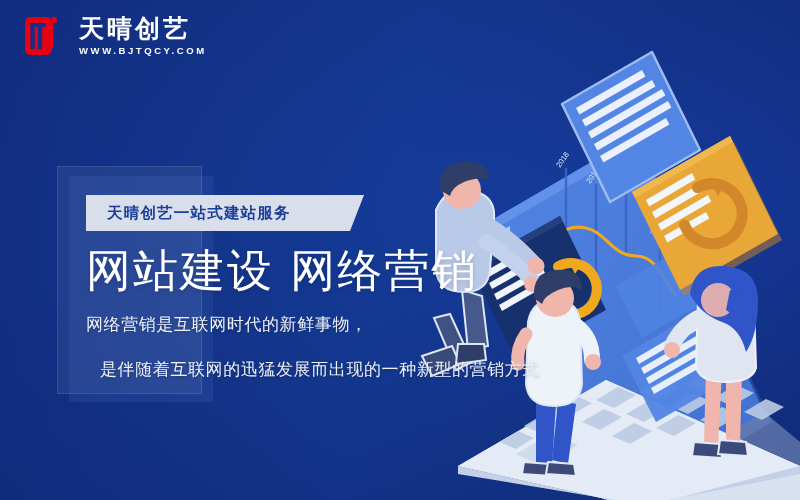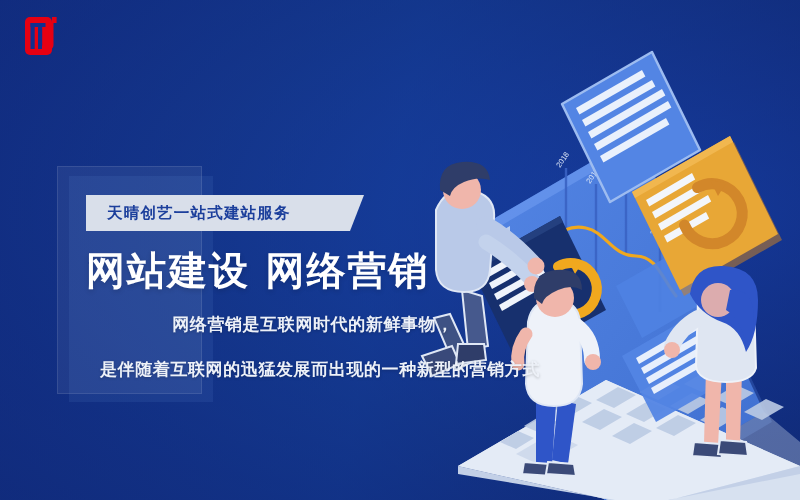--- a/index.html
+++ b/index.html
@@ -58,30 +58,29 @@
     clip-path:polygon(0 0,278px 0,264px 36px,0 36px);
   }
   .eyebrow-txt{
     position:absolute;left:21px;top:0;height:36px;line-height:36px;
     color:#1c3f9c;font-size:15.5px;letter-spacing:1.2px;font-weight:700;
     white-space:nowrap;
     font-family:"DejaVu Sans","Liberation Sans",sans-serif;
   }
   .headline{
     margin-top:14px;color:#ffffff;
-    font-size:39px;line-height:52px;font-weight:700;letter-spacing:2px;
+    font-size:45px;line-height:52px;font-weight:400;letter-spacing:2px;
     white-space:nowrap;text-shadow:0 2px 5px rgba(0,0,0,.16);
     font-family:"DejaVu Sans","Liberation Sans",sans-serif;
   }
   .sub{margin-top:12px;}
   .sub-line{
-    color:#edf1f8;font-size:17px;line-height:31px;font-weight:700;letter-spacing:.6px;
+    color:#edf1f8;font-size:17px;line-height:31px;font-weight:400;letter-spacing:.6px;
     white-space:nowrap;text-shadow:0 1px 3px rgba(0,0,0,.22);
     font-family:"DejaVu Sans","Liberation Sans",sans-serif;
-    text-align:center;
   }
   .sub-line.indent{padding-left:14px;margin-top:14px;}
 
   
   .illus{position:absolute;left:400px;top:50px;width:400px;height:450px;z-index:20;}
   .illus svg{display:block;width:400px;height:450px;}
 </style>
 </head>
 <body>
 
@@ -93,20 +92,24 @@
   <div class="logo">
     <span class="logo-mark">
       <svg viewBox="0 0 44 44" xmlns="http://www.w3.org/2000/svg">
         <rect x="1" y="3" width="27" height="38" rx="5" fill="#e60012"></rect>
         <rect x="6.5" y="9" width="4.2" height="26" fill="#0f2f8f"></rect>
         <rect x="14" y="9" width="4.2" height="26" fill="#0f2f8f"></rect>
         <rect x="6.5" y="9" width="15" height="4" fill="#0f2f8f"></rect>
         <path d="M24 9 h5.5 v22 a5 5 0 0 1 -5 5 h-6.5 v-4.6 h6 a1.4 1.4 0 0 0 1.4 -1.4 z" fill="#e60012"></path>
         <rect x="28" y="3" width="4.6" height="6" fill="#e60012"></rect>
       </svg>
+    </span>
+    <span class="logo-txt">
+      <span class="logo-cn">天晴创艺</span>
+      <span class="logo-url">WWW.BJTQCY.COM</span>
     </span>
   </div>
 
   <div class="copy">
     <div class="eyebrow-wrap">
       <span class="eyebrow-bg"></span>
       <span class="eyebrow-txt">天晴创艺一站式建站服务</span>
     </div>
     <div class="headline">网站建设  网络营销</div>
     <div class="sub">

